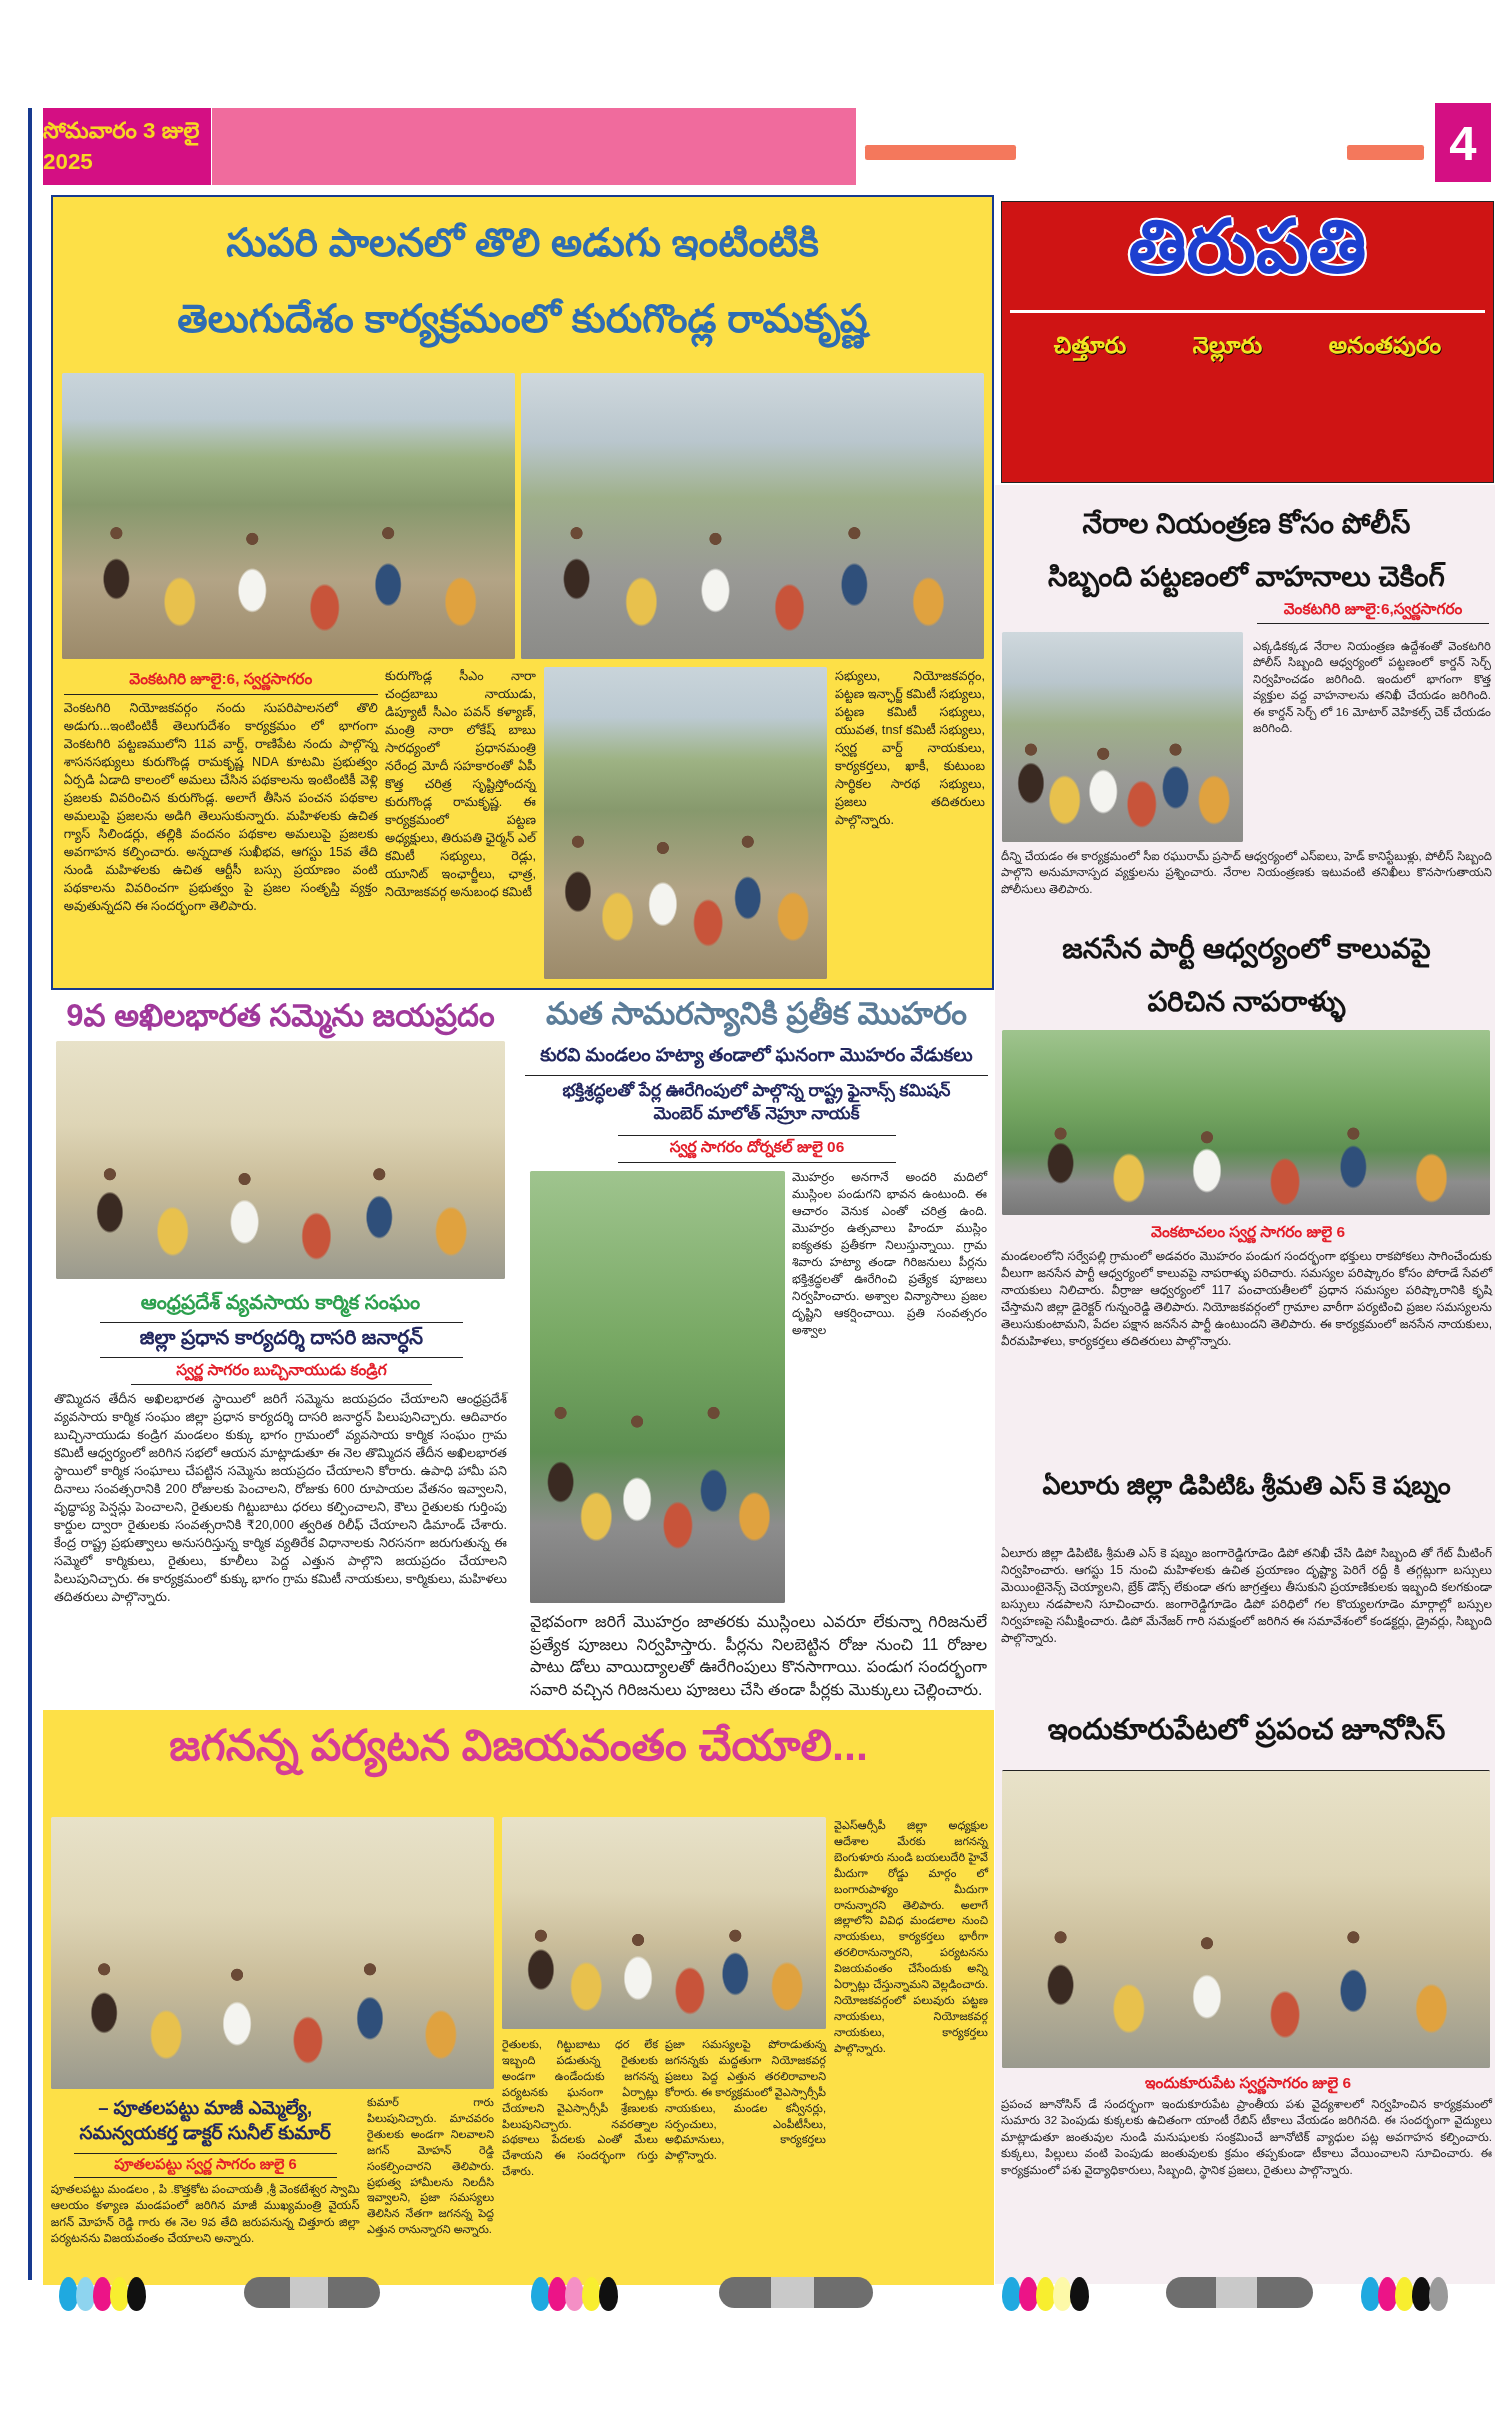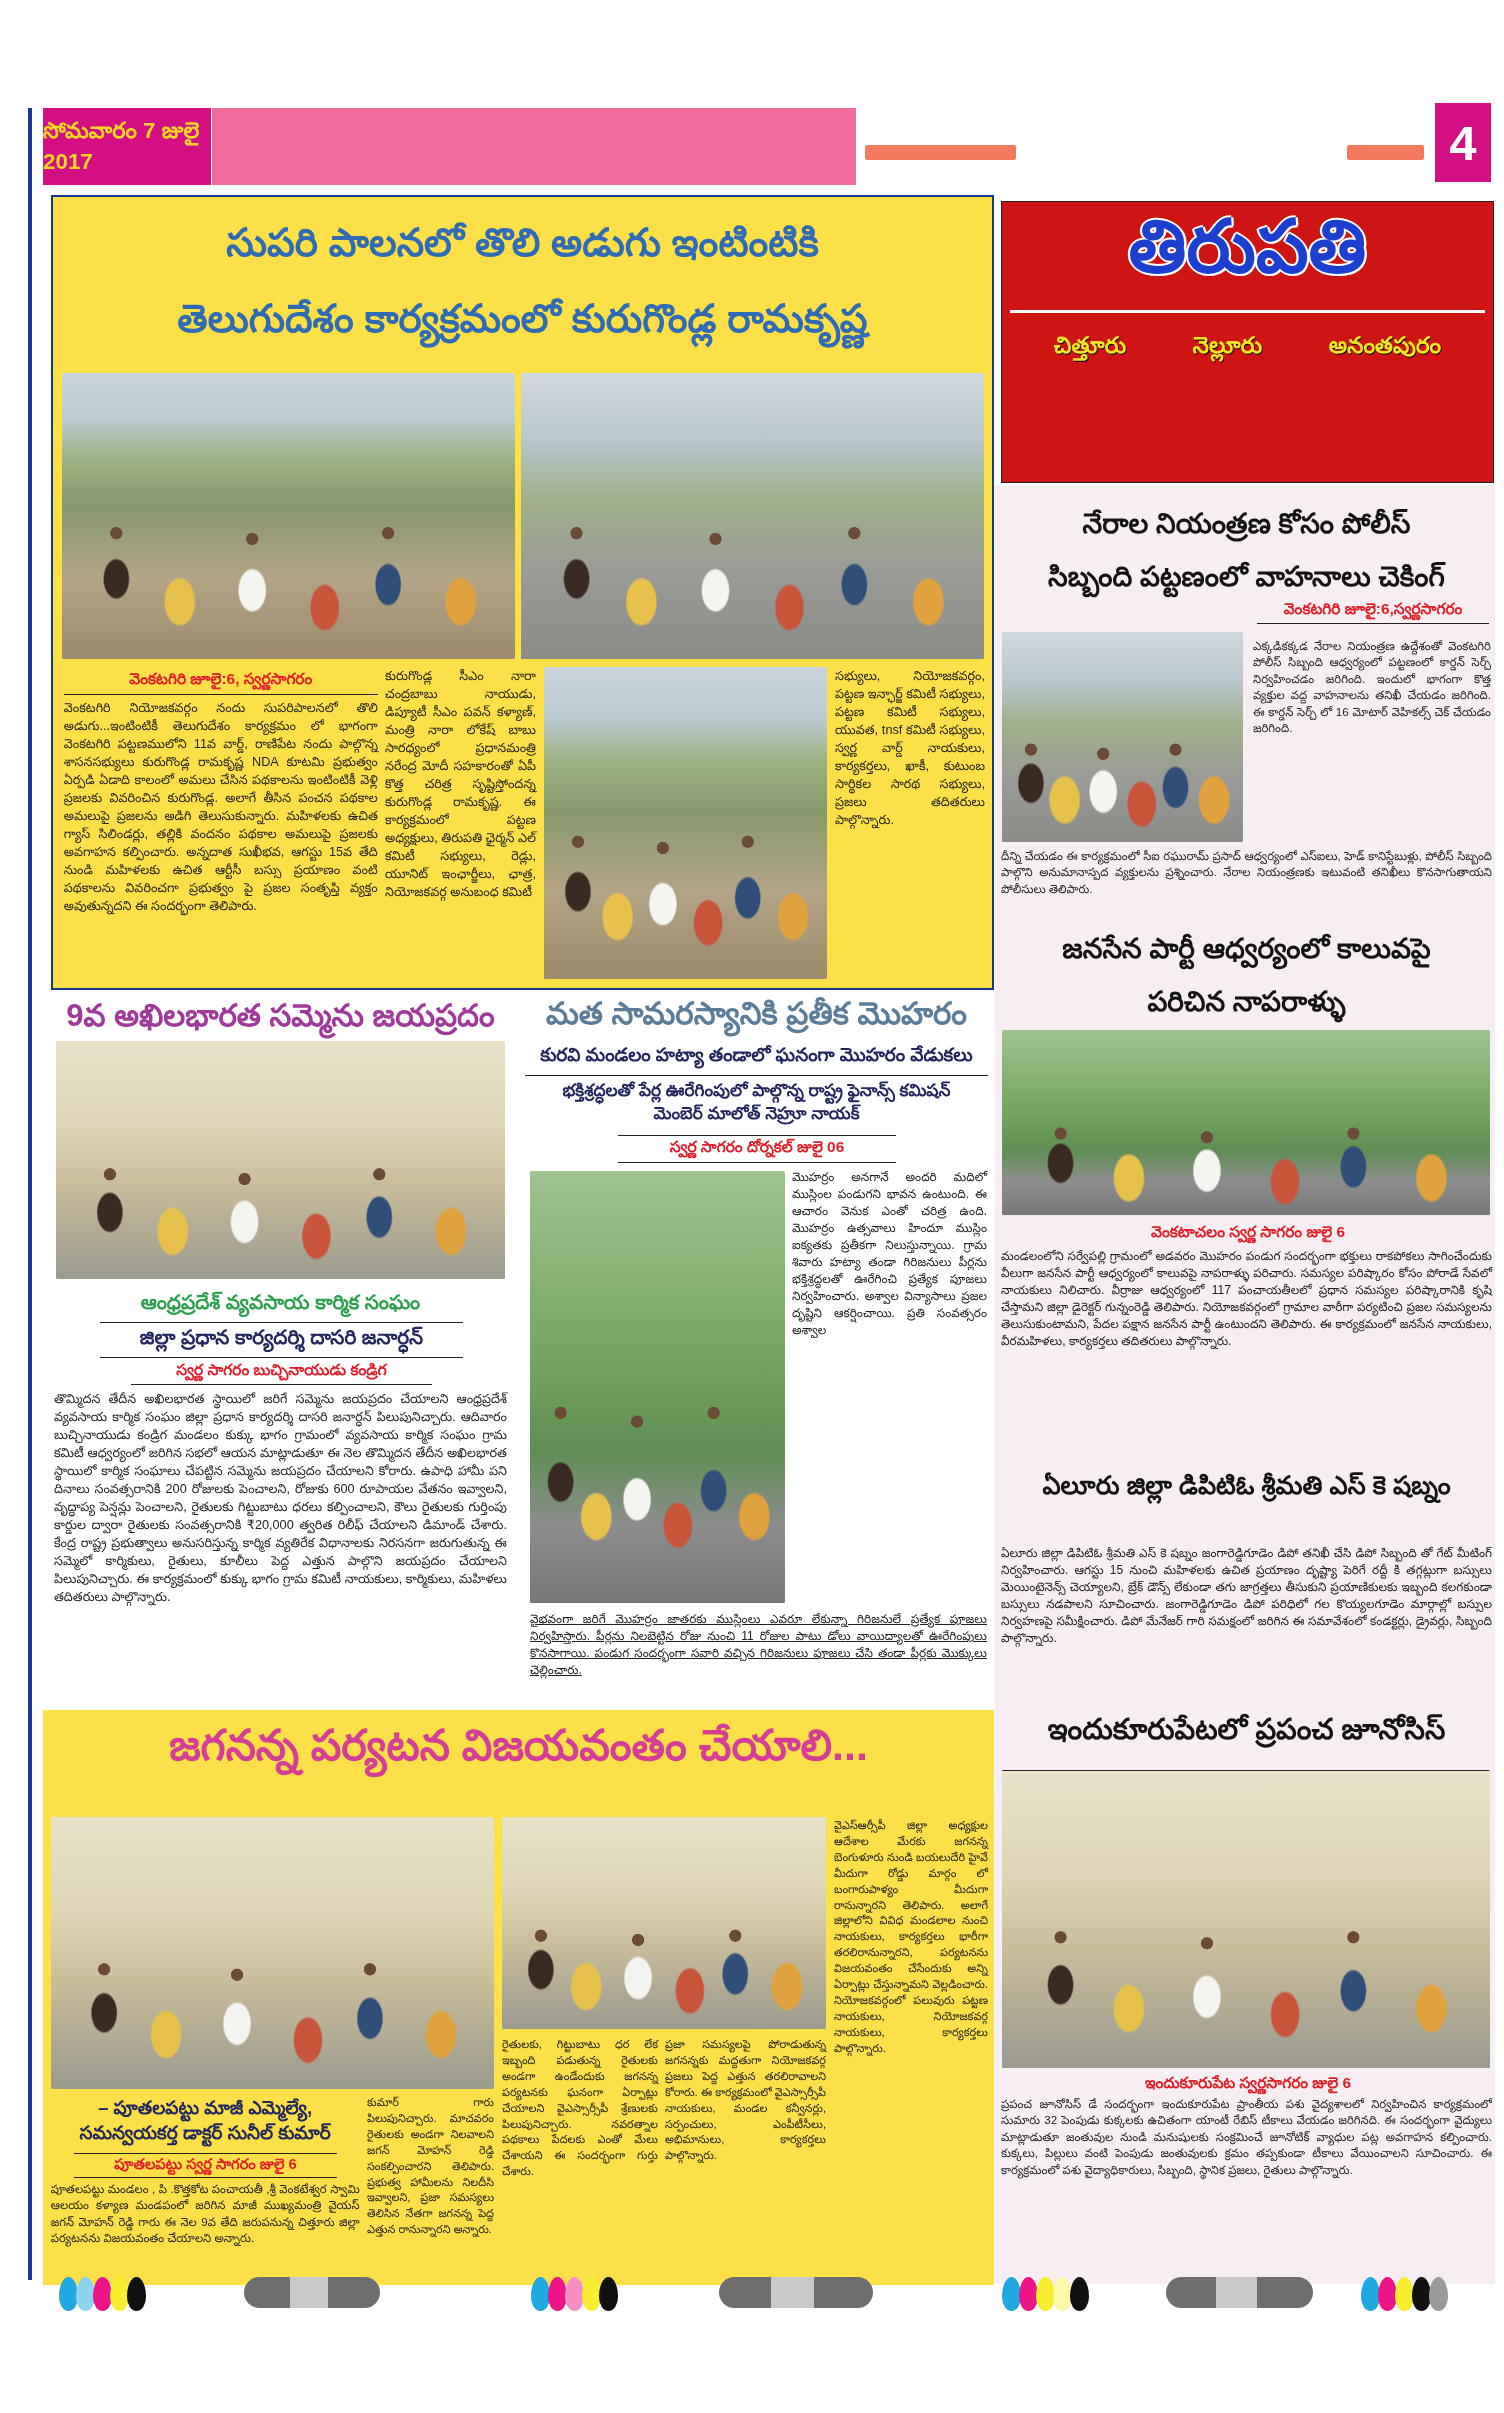--- a/index.html
+++ b/index.html
@@ -86,21 +86,21 @@
   .c-pk{background:#f48fc5;} .c-yl{background:#f8ee2f;} .c-py{background:#fdf9a8;}
   .c-bk{background:#101010;} .c-gy{background:#9a9a9a;}
 </style>
 </head>
 <body>
 
 <div class="page">
 
   <div class="abs left-rule"></div>
   <div class="abs date-box">
-    <span>సోమవారం  7  జులై  2017</span>
+    <span>సోమవారం  3  జులై  2025</span>
   </div>
   <div class="abs pink-band"></div>
   <div class="abs dash dash-l"></div>
   <div class="abs dash dash-r"></div>
   <div class="abs pageno">
     <span>4</span>
   </div>
 
   <div class="abs rcol-bg"></div>
 
@@ -127,21 +127,21 @@
 
   <div class="abs a3-head">మత సామరస్యానికి ప్రతీక మొహరం</div>
   <div class="abs sub-navy" style="left:525px;top:1044px;width:463px;font-size:18.5px;">కురవి మండలం హట్యా తండాలో ఘనంగా మొహరం వేడుకలు</div>
   <div class="abs sub-navy" style="left:525px;top:1075px;width:463px;font-size:17px;border-top:1.5px solid #222;padding-top:4.6px;">
     <div>భక్తిశ్రద్ధలతో పేర్ల ఊరేగింపులో పాల్గొన్న రాష్ట్ర ఫైనాన్స్ కమిషన్</div>
     <div>మెంబెర్ మాలోత్ నెహ్రూ నాయక్</div>
   </div>
   <div class="abs dateline hairline" style="left:618px;top:1135px;width:278px;border-top:1.5px solid #222;padding:2.3px 0;">స్వర్ణ సాగరం దోర్నకల్ జులై 06</div>
   <div class="photo ph-green" style="left:530px;top:1171px;width:255px;height:432px;"></div>
   <div class="abs body-txt just" style="left:792px;top:1169px;width:195px;height:436px;font-size:12px;">మొహర్రం అనగానే అందరి మదిలో ముస్లింల పండుగని భావన ఉంటుంది. ఈ ఆచారం వెనుక ఎంతో చరిత్ర ఉంది. మొహర్రం ఉత్సవాలు హిందూ ముస్లిం ఐక్యతకు ప్రతీకగా నిలుస్తున్నాయి. గ్రామ శివారు హట్యా తండా గిరిజనులు పీర్లను భక్తిశ్రద్ధలతో ఊరేగించి ప్రత్యేక పూజలు నిర్వహించారు. అశ్వాల విన్యాసాలు ప్రజల దృష్టిని ఆకర్షించాయి. ప్రతి సంవత్సరం అశ్వాల</div>
-  <div class="abs body-txt just" style="left:530px;top:1611px;width:457px;height:91px;font-size:12px;text-decoration:underline;">వైభవంగా జరిగే మొహర్రం జాతరకు ముస్లింలు ఎవరూ లేకున్నా గిరిజనులే ప్రత్యేక పూజలు నిర్వహిస్తారు. పీర్లను నిలబెట్టిన రోజు నుంచి 11 రోజుల పాటు డోలు వాయిద్యాలతో ఊరేగింపులు కొనసాగాయి. పండుగ సందర్భంగా సవారి వచ్చిన గిరిజనులు పూజలు చేసి తండా పీర్లకు మొక్కులు చెల్లించారు.</div>
+  <div class="abs body-txt just" style="left:530px;top:1611px;width:457px;height:91px;font-size:16px;">వైభవంగా జరిగే మొహర్రం జాతరకు ముస్లింలు ఎవరూ లేకున్నా గిరిజనులే ప్రత్యేక పూజలు నిర్వహిస్తారు. పీర్లను నిలబెట్టిన రోజు నుంచి 11 రోజుల పాటు డోలు వాయిద్యాలతో ఊరేగింపులు కొనసాగాయి. పండుగ సందర్భంగా సవారి వచ్చిన గిరిజనులు పూజలు చేసి తండా పీర్లకు మొక్కులు చెల్లించారు.</div>
 
   <div class="abs ad-box">
     <div class="ad-title">తిరుపతి</div>
     <div class="ad-rule"></div>
     <div class="ad-districts">
       <span>చిత్తూరు</span>
       <span>నెల్లూరు</span>
       <span>అనంతపురం</span>
     </div>
   </div>

